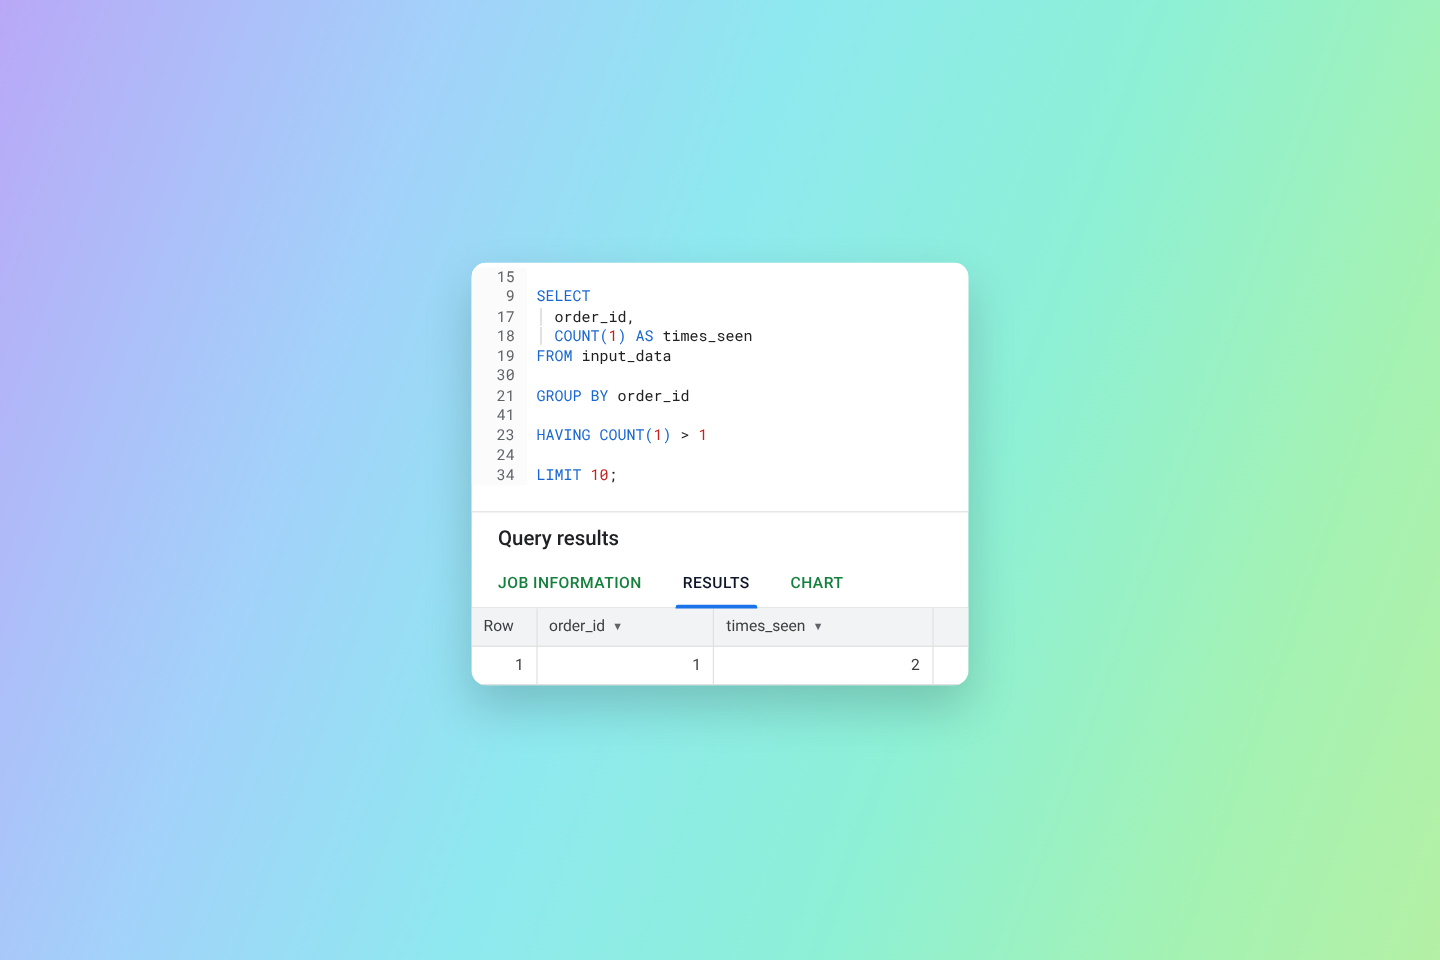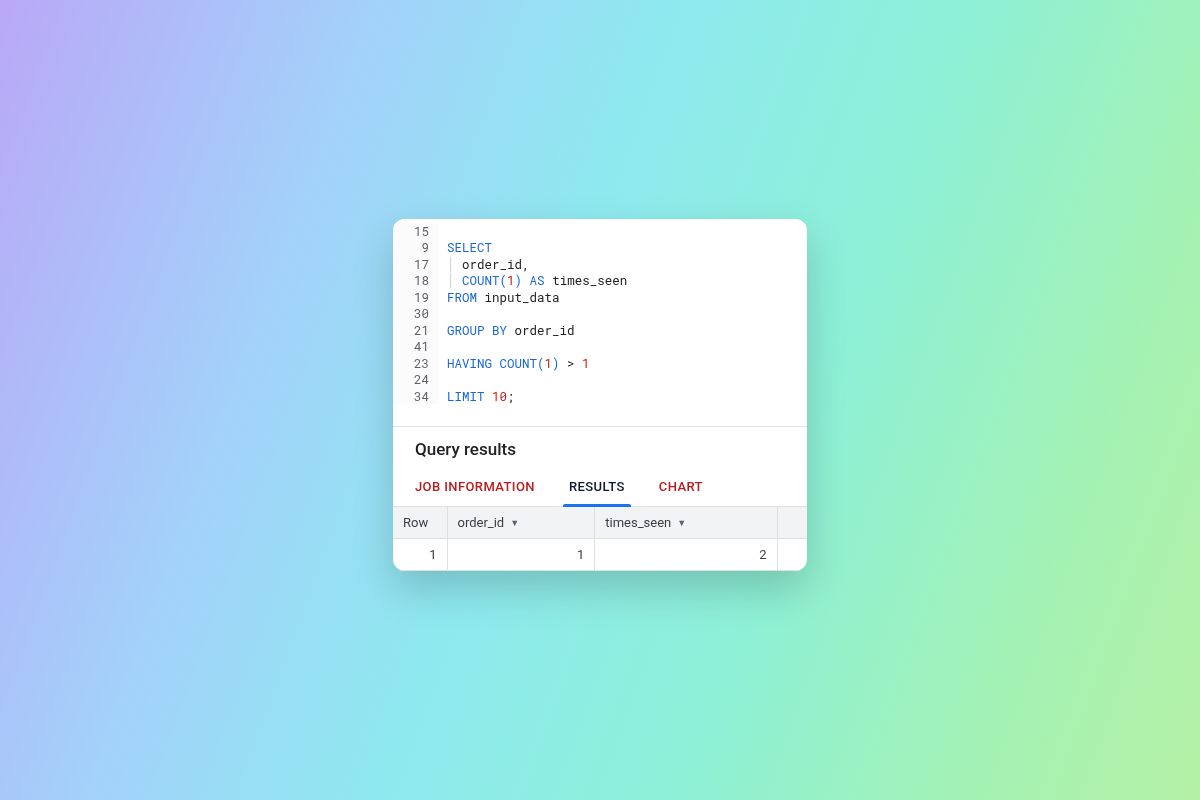--- a/index.html
+++ b/index.html
@@ -64,21 +64,21 @@
     display: flex;
     border-bottom: 1px solid #e0e0e0;
     padding: 0 22px;
     gap: 34px;
     font-size: 13px;
     font-weight: 500;
     letter-spacing: 0.4px;
   }
   .tab {
     padding: 10px 0 12px 0;
-    color: #b91c1c;
+    color: #15803d;
     cursor: pointer;
     position: relative;
   }
   .tab.active {
     color: #0f172a;
   }
   .tab.active::after {
     content: "";
     position: absolute;
     left: -6px; right: -6px; bottom: -1px;

